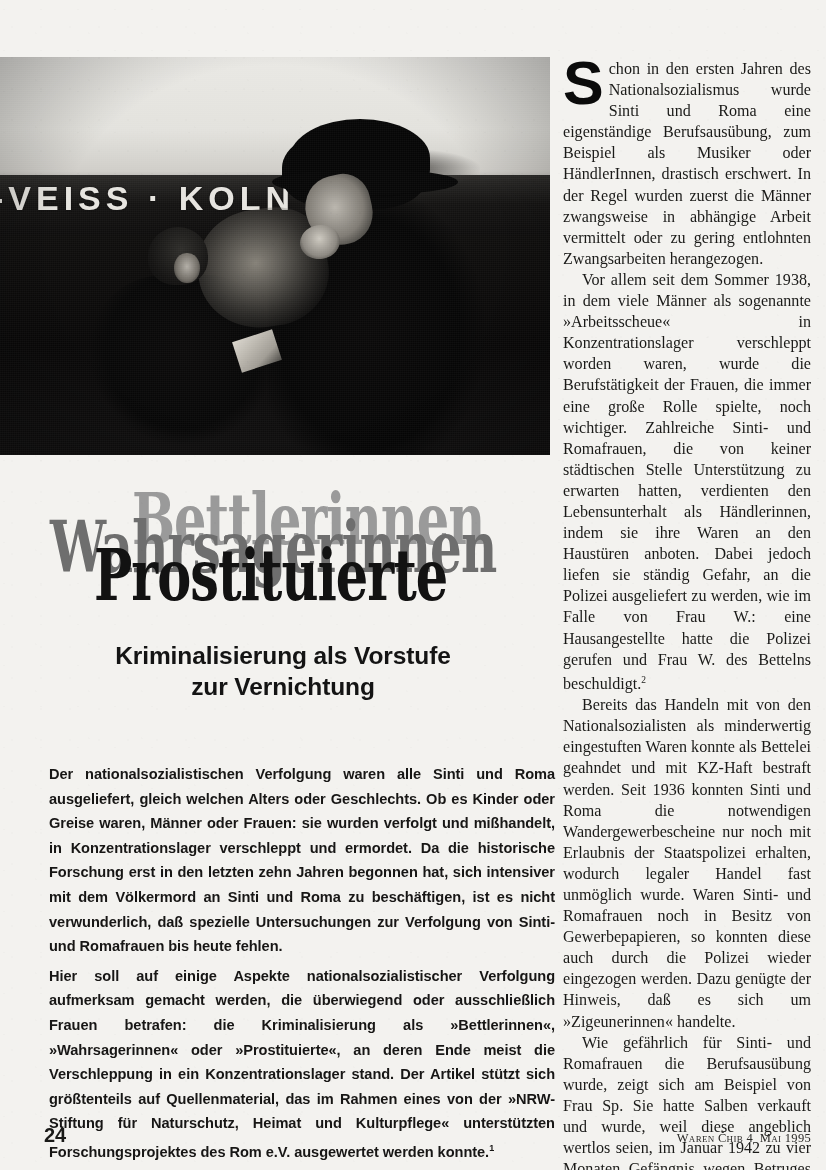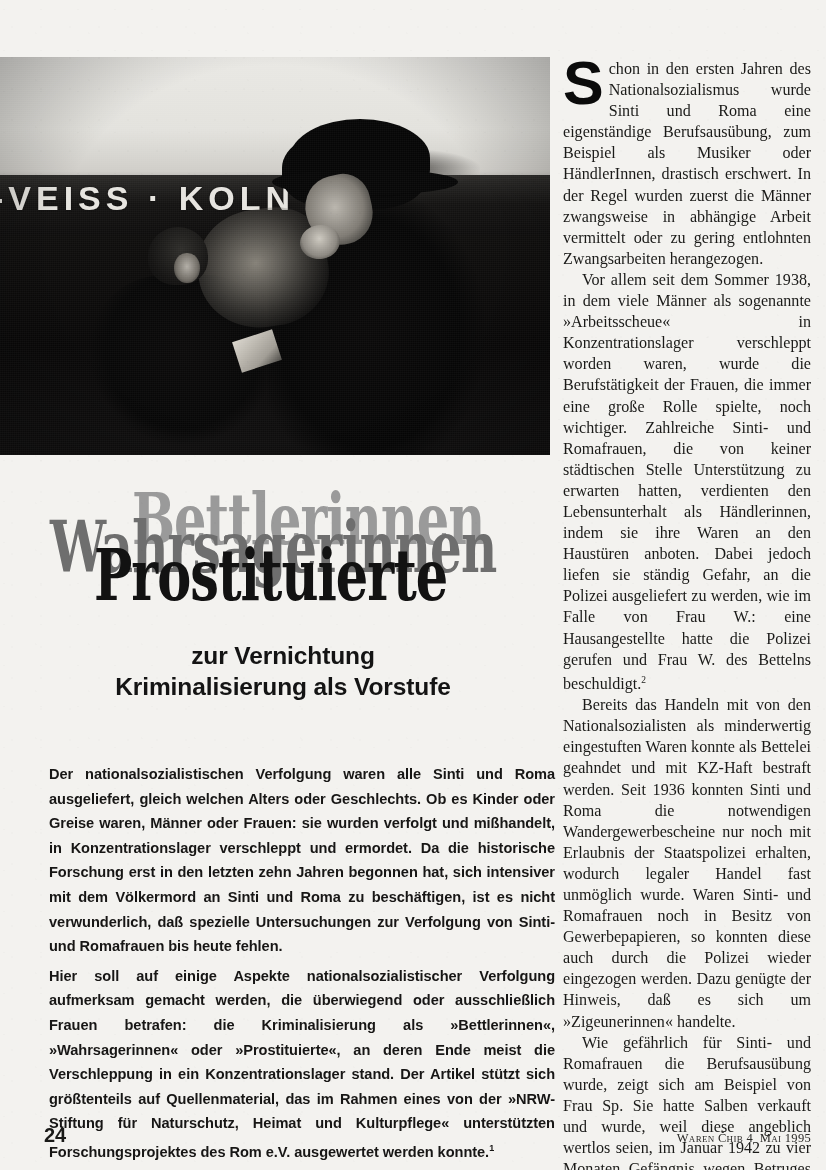--- a/index.html
+++ b/index.html
@@ -311,22 +311,22 @@
     <div class="photo-halftone"></div>
   </div>
 
   <div class="title-art">
     <span class="bl bl-1">Bettlerinnen</span>
     <span class="bl bl-2">Wahrsagerinnen</span>
     <span class="bl bl-3">Prostituierte</span>
   </div>
 
   <div class="subtitle">
+    <div>Kriminalisierung als Vorstufe</div>
     <div>zur Vernichtung</div>
-    <div>Kriminalisierung als Vorstufe</div>
   </div>
 
   <div class="lead">
     <p>Der nationalsozialistischen Verfolgung waren alle Sinti und Roma ausgeliefert, gleich welchen Alters oder Geschlechts. Ob es Kinder oder Greise waren, Männer oder Frauen: sie wurden verfolgt und mißhandelt, in Konzentrationslager verschleppt und ermordet. Da die historische Forschung erst in den letzten zehn Jahren begonnen hat, sich intensiver mit dem Völkermord an Sinti und Roma zu beschäftigen, ist es nicht verwunderlich, daß spezielle Untersuchungen zur Verfolgung von Sinti- und Romafrauen bis heute fehlen.</p>
     <p><span>Hier soll auf einige Aspekte nationalsozialistischer Verfolgung aufmerksam gemacht werden, die überwiegend oder ausschließlich Frauen betrafen: die Kriminalisierung als »Bettlerinnen«, »Wahrsagerinnen« oder »Prostituierte«, an deren Ende meist die Verschleppung in ein Konzentrationslager stand. Der Artikel stützt sich größtenteils auf Quellenmaterial, das im Rahmen eines von der »NRW-Stiftung für Naturschutz, Heimat und Kulturpflege« unterstützten Forschungsprojektes des Rom e.V. ausgewertet werden konnte.</span><sup>1</sup></p>
   </div>
 
   <div class="col-right">
     <p class="first"><span class="dropcap">S</span><span>chon in den ersten Jahren des Nationalsozialismus wurde Sinti und Roma eine eigenständige Berufsausübung, zum Beispiel als Musiker oder HändlerInnen, drastisch erschwert. In der Regel wurden zuerst die Männer zwangsweise in abhängige Arbeit vermittelt oder zu gering entlohnten Zwangsarbeiten herangezogen.</span></p>
     <p><span>Vor allem seit dem Sommer 1938, in dem viele Männer als sogenannte »Arbeitsscheue« in Konzentrationslager verschleppt worden waren, wurde die Berufstätigkeit der Frauen, die immer eine große Rolle spielte, noch wichtiger. Zahlreiche Sinti- und Romafrauen, die von keiner städtischen Stelle Unterstützung zu erwarten hatten, verdienten den Lebensunterhalt als Händlerinnen, indem sie ihre Waren an den Haustüren anboten. Dabei jedoch liefen sie ständig Gefahr, an die Polizei ausgeliefert zu werden, wie im Falle von Frau W.: eine Hausangestellte hatte die Polizei gerufen und Frau W. des Bettelns beschuldigt.</span><sup>2</sup></p>

